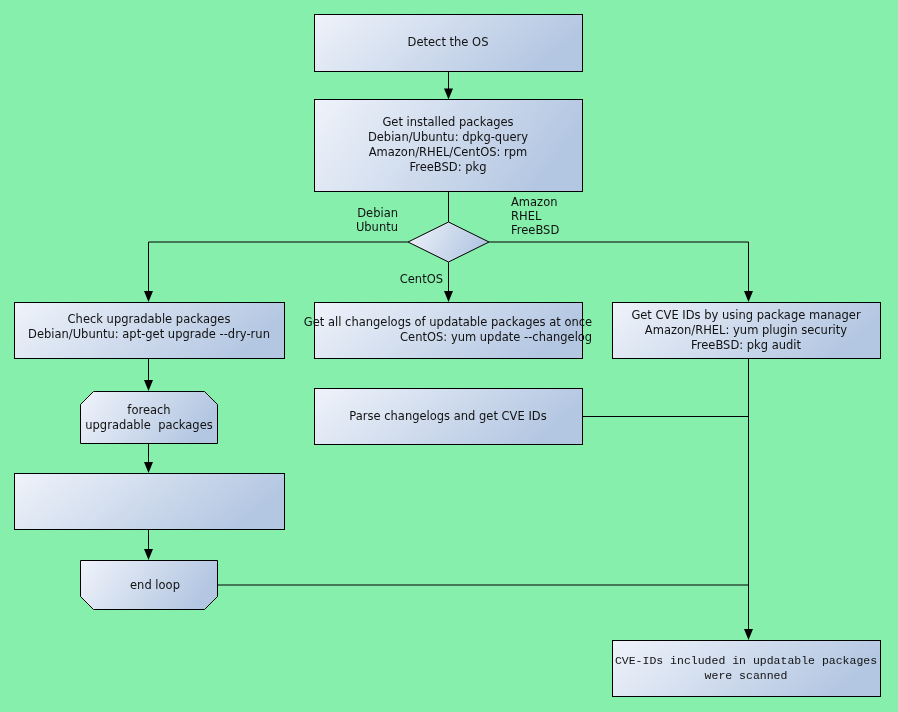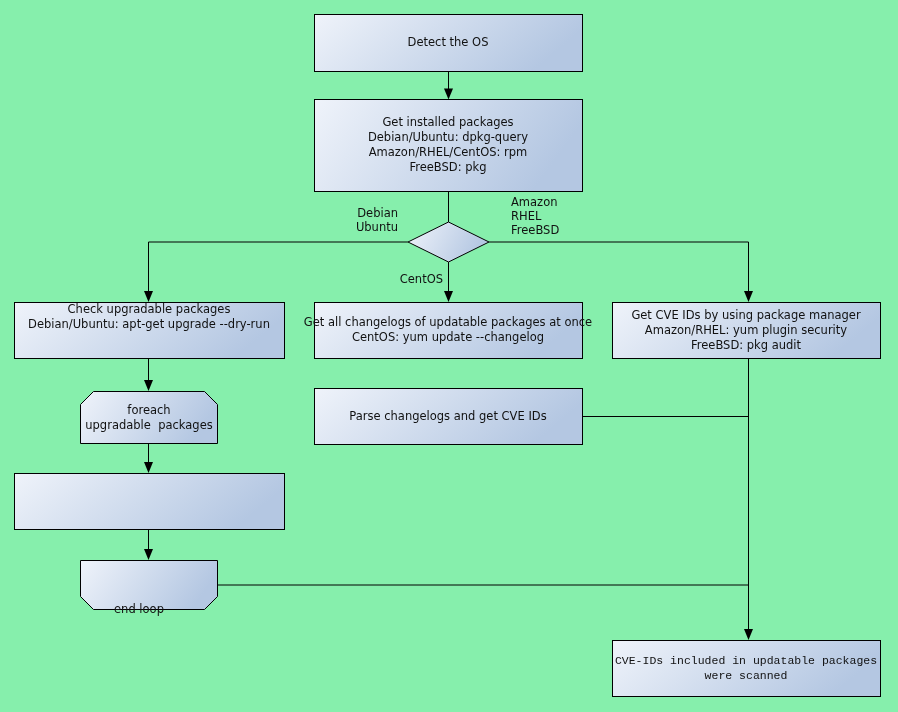--- a/index.html
+++ b/index.html
@@ -28,25 +28,25 @@
     position: absolute;
     font-size: 11.5px;
     line-height: 14px;
     color: #111111;
     white-space: pre;
     pointer-events: none;
   }
   
   .t-detect   { left: 314px; top: 14px;  width: 268px; height: 57px; }
   .t-installed{ left: 314px; top: 99px;  width: 268px; height: 92px; }
-  .t-check    { left: 14px;  top: 296px; width: 270px; height: 41px; }
+  .t-check    { left: 14px;  top: 306px; width: 270px; height: 41px; }
   .t-foreach  { left: 80px;  top: 391px; width: 138px; height: 53px; }
   .t-parsec   { left: 14px;  top: 473px; width: 270px; height: 56px; }
-  .t-endloop  { left: 80px;  top: 584px; width: 118px; height: 50px; }
-  .t-getch    { left: 288px; top: 302px; width: 320px; height: 56px; }
+  .t-endloop  { left: 80px;  top: 560px; width: 118px; height: 50px; padding-left: 16px; }
+  .t-getch    { left: 288px; top: 302px; width: 320px; height: 56px; text-align: right; }
   .t-parsecs  { left: 314px; top: 388px; width: 268px; height: 56px; }
   .t-getcve   { left: 612px; top: 302px; width: 268px; height: 56px; }
   .t-scanned  { left: 612px; top: 640px; width: 268px; height: 56px; font-family: Liberation Mono, monospace; }
   
   .t-debub  { left: 298px; top: 206px; width: 100px; text-align: right; }
   .t-amzn   { left: 499px; top: 195px; text-align: left; margin-left: 12px; }
   .t-centos { left: 343px; top: 272px; width: 100px; text-align: right; }
 </style>
 </head>
 <body>

